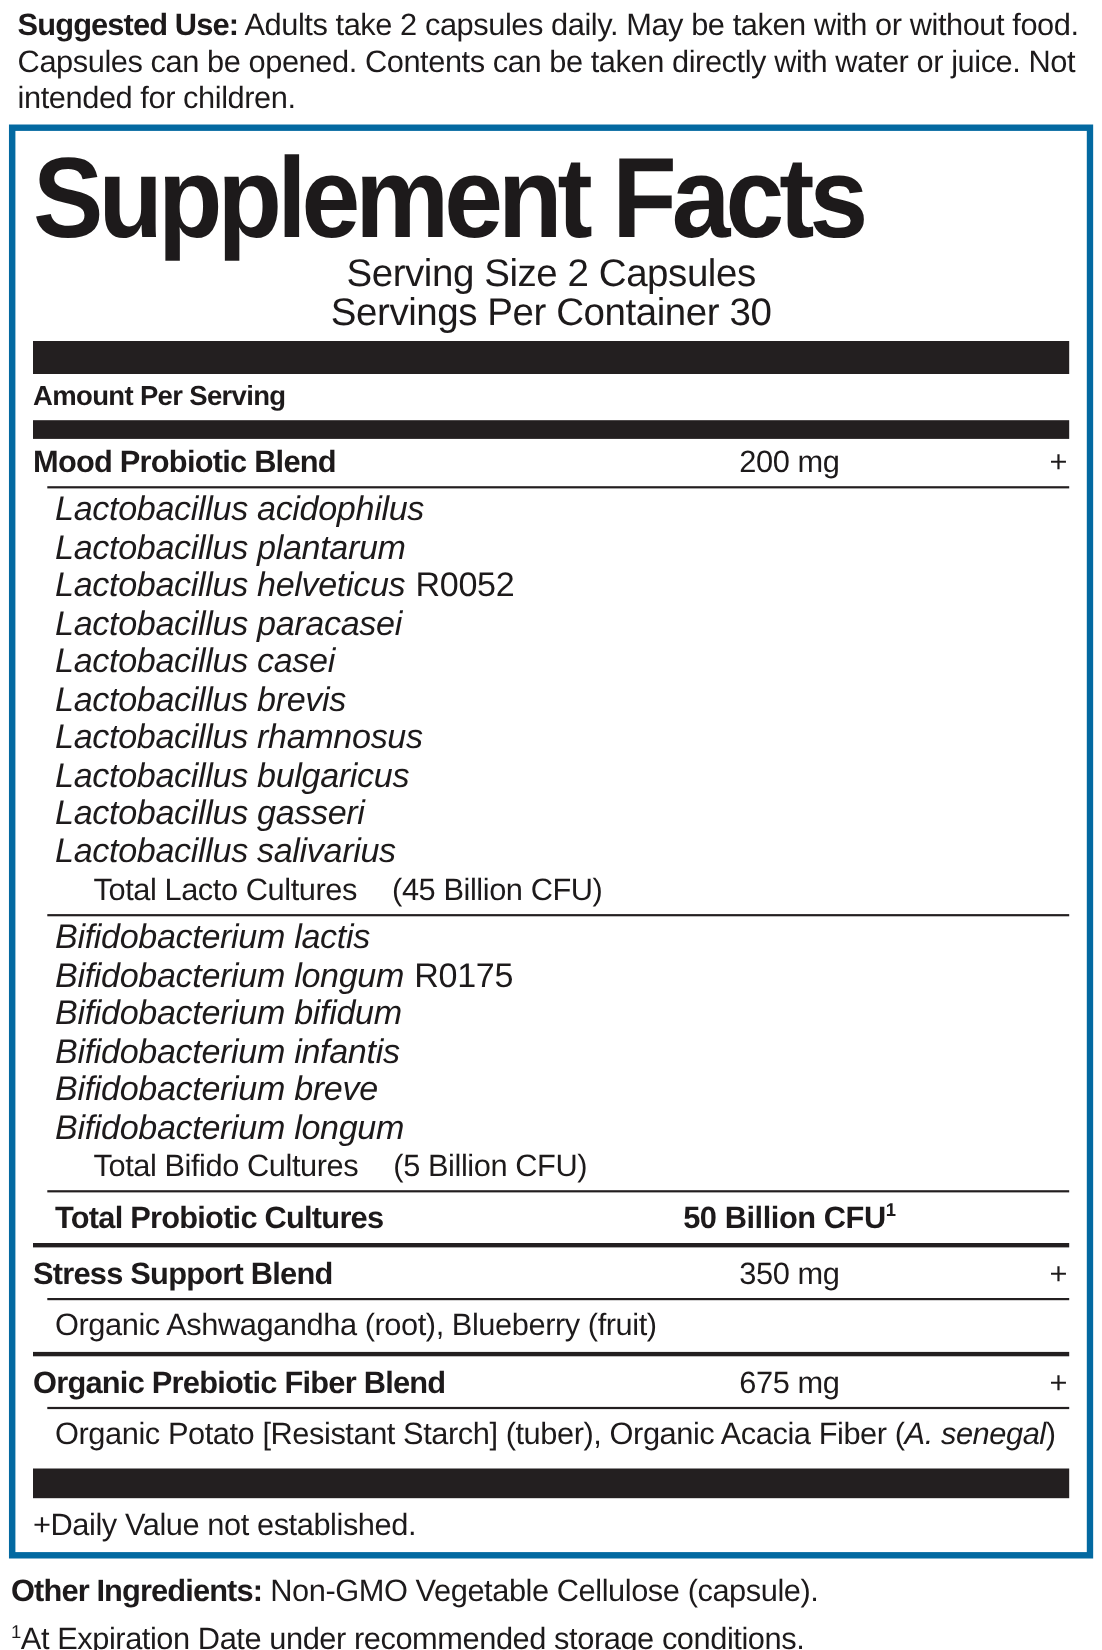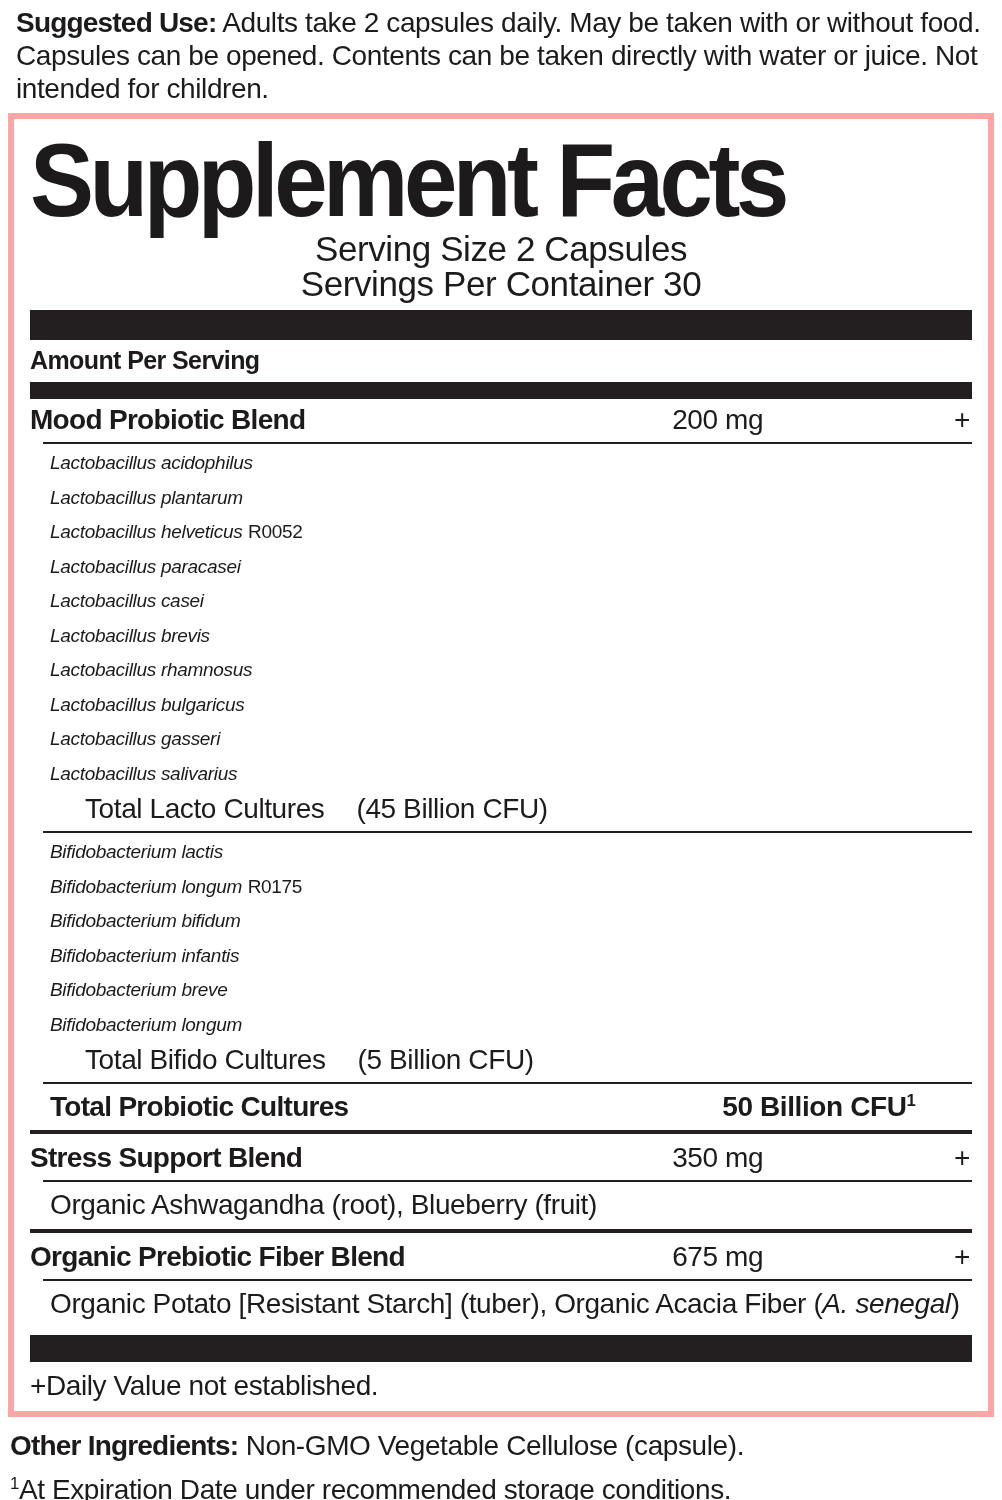--- a/index.html
+++ b/index.html
@@ -15,21 +15,21 @@
   .suggested-use {
     padding: 6px 20px 0 16px;
     font-size: 28px;
     line-height: 33px;
   }
   .suggested-use b { letter-spacing: -0.8px; }
 
   .facts-box {
     margin: 8px 8px 0 8px;
     width: 986px;
-    border: 6px solid #fca5a5;
+    border: 6px solid #0369a1;
     outline: 1px solid #fff;
     background: #fff;
     padding: 0 16px 8px 16px;
   }
   .facts-title {
     font-size: 96px;
     font-weight: bold;
     letter-spacing: -4.5px;
     line-height: 1.0;
     margin: 10px 0 6px 0;
@@ -68,39 +68,39 @@
     line-height: 34px;
     padding: 4px 0 3px 0;
   }
   .row .bname { font-weight: bold; letter-spacing: -0.7px; text-align: right; }
   .row .amt {
     position: absolute;
     left: 52%; width: 42%;
     text-align: center;
     font-weight: normal;
   }
-  .row .amt.bold { font-weight: bold; text-align: right; }
+  .row .amt.bold { font-weight: bold; }
   .row .dv {
     position: absolute;
     right: 2px;
     font-weight: normal;
   }
   .row.indent { padding-left: 20px; }
   .rule {
     border-top: 2.5px solid #231f20;
     margin-left: 13px;
     margin-top: 2px; margin-bottom: 2px;
   }
   .rule.heavy {
     border-top: 4px solid #231f20;
     margin-left: 0;
     margin-top: 3px; margin-bottom: 3px;
   }
   .species {
-    font-size: 19px;
+    font-size: 31px;
     font-style: italic;
     line-height: 34.5px;
     padding-left: 20px;
     letter-spacing: -0.3px;
   }
   .species .strain { font-style: normal; margin-left: 0.3em; }
   .total-line {
     font-size: 28px;
     line-height: 34px;
     padding: 1px 0 3px 55px;

